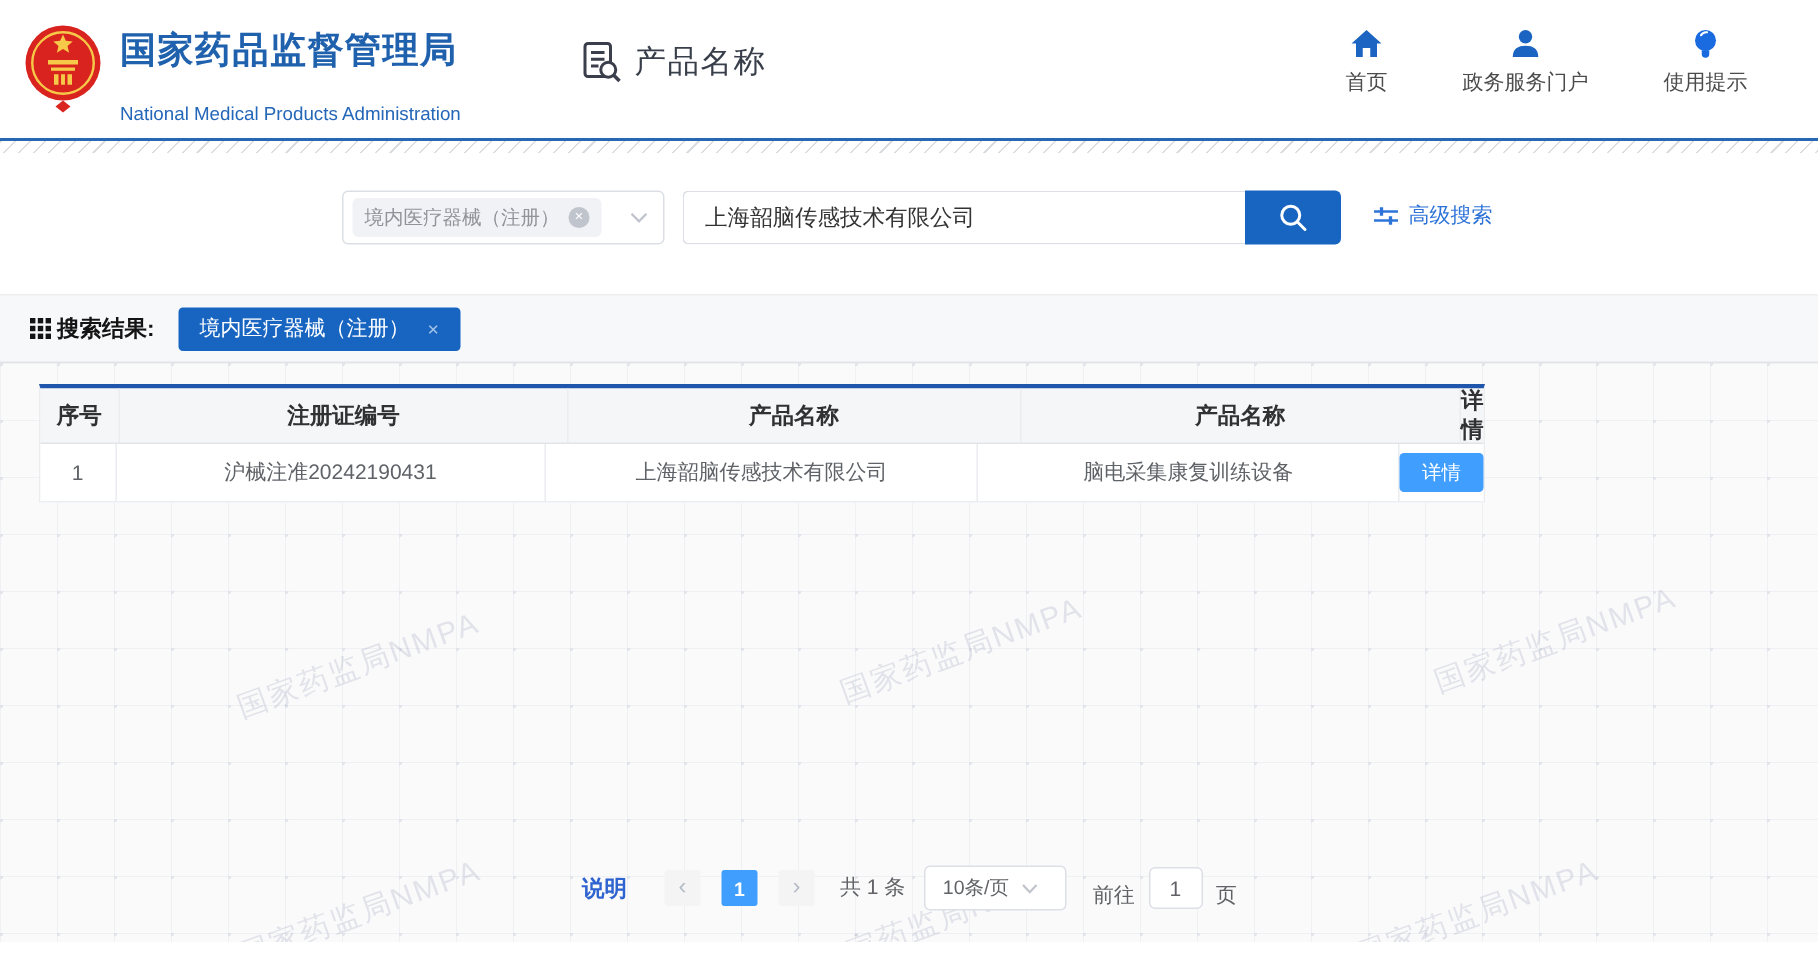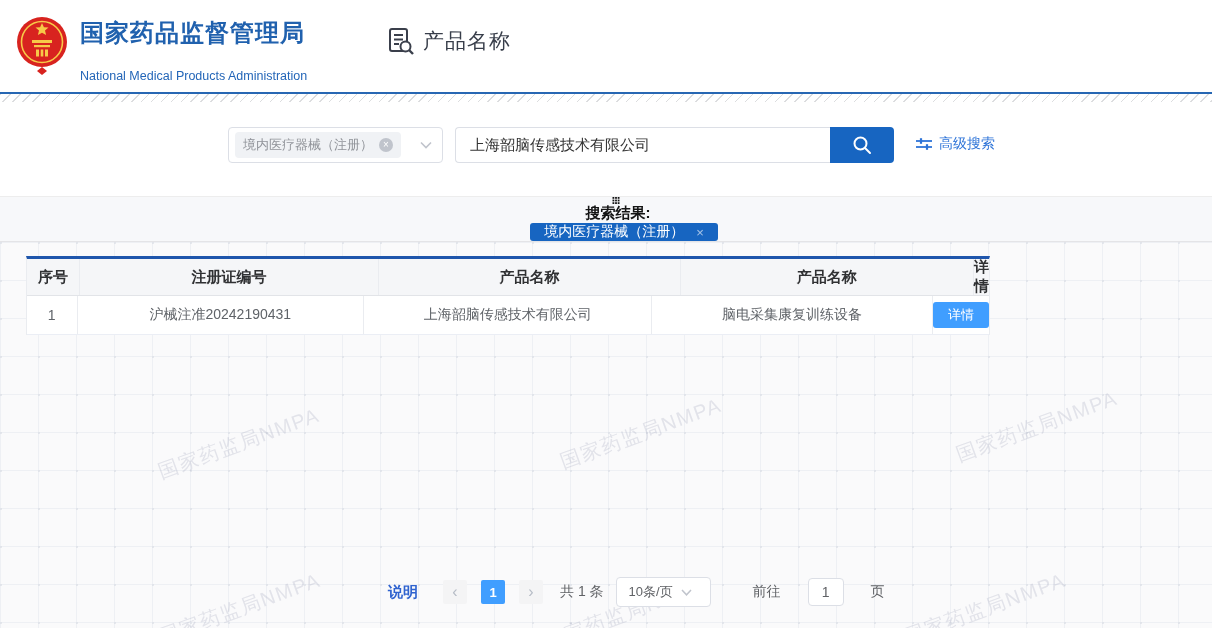--- a/index.html
+++ b/index.html
@@ -36,21 +36,21 @@
                   border-right:none; border-radius:4px 0 0 4px; padding:0 14px; font-size:15px; color:#333;
                   font-family:"Liberation Sans","DejaVu Sans",sans-serif; outline:none; }
   .search-btn { position:absolute; left:830px; top:25px; width:64px; height:36px; background:#1765c1; border:none;
                 border-radius:0 4px 4px 0; display:flex; align-items:center; justify-content:center; cursor:pointer; }
   .adv-search { position:absolute; left:916px; top:33px; display:flex; align-items:center; gap:7px;
                 color:#2e74d8; font-size:14px; cursor:pointer; }
 
   
   .results-bar { position:absolute; left:0; top:196px; width:1212px; height:46px; background:#f7f8fa;
                  border-top:1px solid #ededed; border-bottom:1px solid #e4e4e7;
-                 display:flex; align-items:center; padding-left:20px;flex-direction:column; }
+                 display:flex; align-items:center; padding-left:20px; }
   .rb-label { font-size:15px; font-weight:600; color:#141414; margin-left:4px; }
   .rb-tag { margin-left:16px; background:#1765c1; color:#fff; height:29px; border-radius:3px;
             display:flex; align-items:center; padding:0 14px; font-size:14px; gap:12px; cursor:pointer; }
   .rb-tag .x { color:rgba(255,255,255,.62); font-size:13px; cursor:pointer; }
 
   
   .content { position:absolute; left:0; top:242px; width:1212px; height:396px; background-color:#fafafb;
     background-image:
       radial-gradient(circle at 0 0, #e1e4ea 2px, transparent 2.5px),
       linear-gradient(#eef0f4 1px, transparent 1px),
@@ -78,21 +78,21 @@
   .note-link { font-size:15px; font-weight:600; color:#2f63cf; cursor:pointer; margin-right:18px; }
   .pg-btn { width:24px; height:24px; background:#f4f4f5; border-radius:2px; display:flex; align-items:center;
             justify-content:center; color:#b6bcc6; font-size:16px; cursor:pointer; margin:0 7px; user-select:none; }
   .pg-cur { width:24px; height:24px; background:#409eff; border-radius:2px; color:#fff; font-size:13px;
             font-weight:bold; display:flex; align-items:center; justify-content:center; margin:0 7px; cursor:pointer; }
   .pg-total { font-size:14px; color:#606266; margin:0 12px 0 10px; white-space:nowrap; }
   .size-select { width:95px; height:30px; background:#fff; border:1px solid #dcdfe6; border-radius:4px;
                  display:flex; align-items:center; padding:0 18px 0 12px; font-size:13px; color:#606266;
                  cursor:pointer; white-space:nowrap; }
   .size-select .sel-chevron { margin-left:auto; }
-  .goto { display:flex; align-items:center; margin-left:42px; gap:27px; font-size:14px; color:#606266; white-space:nowrap; }
+  .goto { display:flex; align-items:flex-end; margin-left:18px; gap:9px; font-size:14px; color:#606266; white-space:nowrap; }
   .goto-input { width:36px; height:28px; border:1px solid #dcdfe6; border-radius:4px; text-align:center;
                 font-size:14px; color:#606266; outline:none; font-family:"Liberation Sans","DejaVu Sans",sans-serif; }
 </style>
 </head>
 <body>
 
 <div id="page">
 
   <div class="header">
     <svg class="emblem" viewBox="0 0 52 62">
@@ -113,20 +113,43 @@
     <div class="app-title">
       <svg width="30" height="30" viewBox="0 0 30 30">
         <rect x="4" y="3" width="17" height="22" rx="2" fill="none" stroke="#3a3f4b" stroke-width="2"></rect>
         <line x1="8" y1="9" x2="17" y2="9" stroke="#3a3f4b" stroke-width="2"></line>
         <line x1="8" y1="13.5" x2="17" y2="13.5" stroke="#3a3f4b" stroke-width="2"></line>
         <line x1="8" y1="18" x2="13" y2="18" stroke="#3a3f4b" stroke-width="2"></line>
         <circle cx="19.5" cy="20.5" r="5" fill="#fff" stroke="#3a3f4b" stroke-width="2"></circle>
         <line x1="23" y1="24" x2="27" y2="28" stroke="#3a3f4b" stroke-width="2.4"></line>
       </svg>
       <span class="app-title-text">产品名称</span>
+    </div>
+    <div class="nav">
+      <div class="nav-item">
+        <svg width="22" height="20" viewBox="0 0 22 20">
+          <path d="M11 1 L21 10 H18 V19 H13.5 V13 H8.5 V19 H4 V10 H1 Z" fill="#1c64c1"></path>
+        </svg>
+        <span class="lbl">首页</span>
+      </div>
+      <div class="nav-item">
+        <svg width="22" height="20" viewBox="0 0 22 20">
+          <circle cx="11" cy="5.5" r="4.5" fill="#1c64c1"></circle>
+          <path d="M2.5 19 C2.5 13.5 6 11.5 11 11.5 C16 11.5 19.5 13.5 19.5 19 Z" fill="#1c64c1"></path>
+        </svg>
+        <span class="lbl">政务服务门户</span>
+      </div>
+      <div class="nav-item">
+        <svg width="22" height="20" viewBox="0 0 22 20">
+          <circle cx="11" cy="8" r="7" fill="#1a6ae0"></circle>
+          <path d="M8.5 14.5 h5 v2.5 a2.5 2.5 0 0 1 -5 0 Z" fill="#1a6ae0"></path>
+          <path d="M8 4.5 a4 4 0 0 1 4-2" fill="none" stroke="#fff" stroke-width="1.4" stroke-linecap="round"></path>
+        </svg>
+        <span class="lbl">使用提示</span>
+      </div>
     </div>
   </div>
 
   <div class="blue-line"></div>
   <div class="hatch"></div>
 
   <div class="search-zone">
     <div class="cat-select">
       <span class="cat-tag">
         <span>境内医疗器械（注册）</span>

